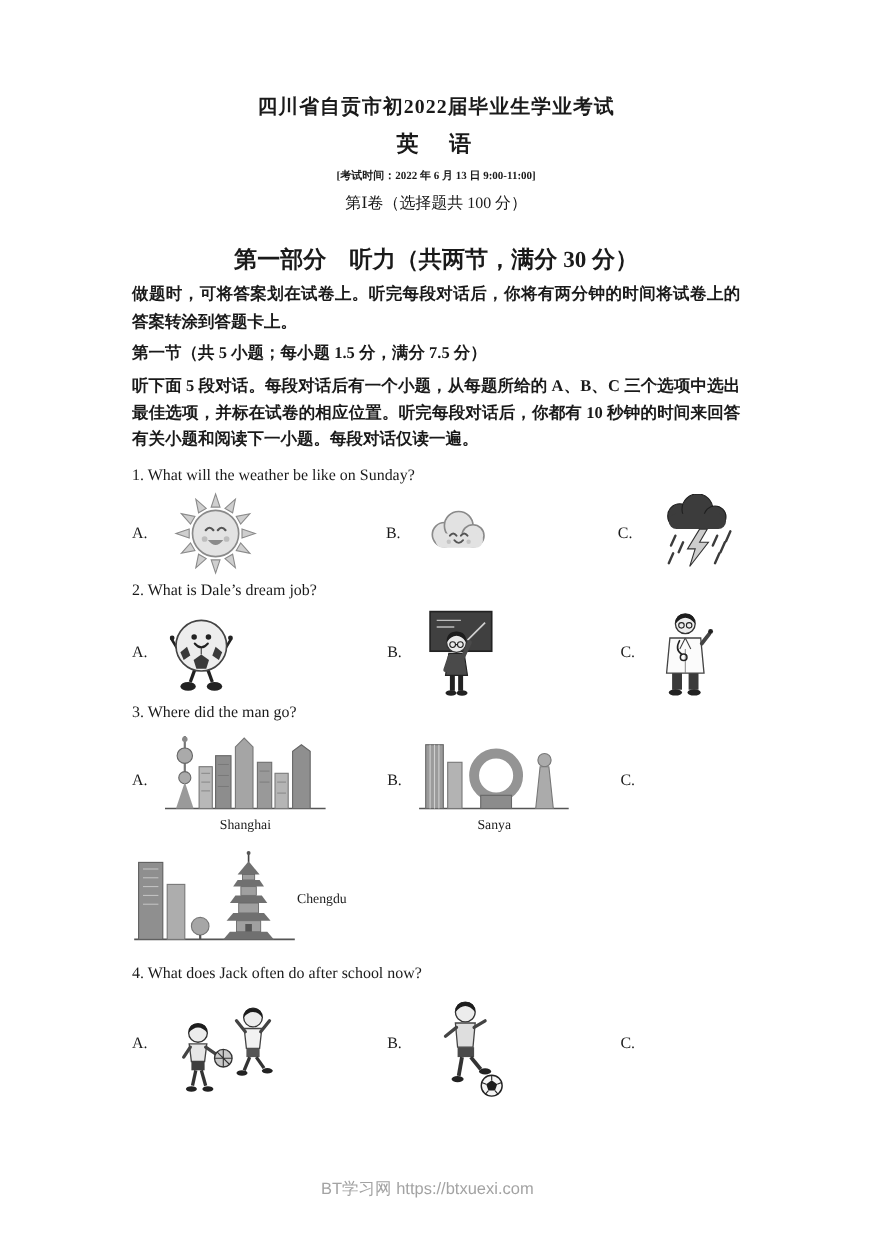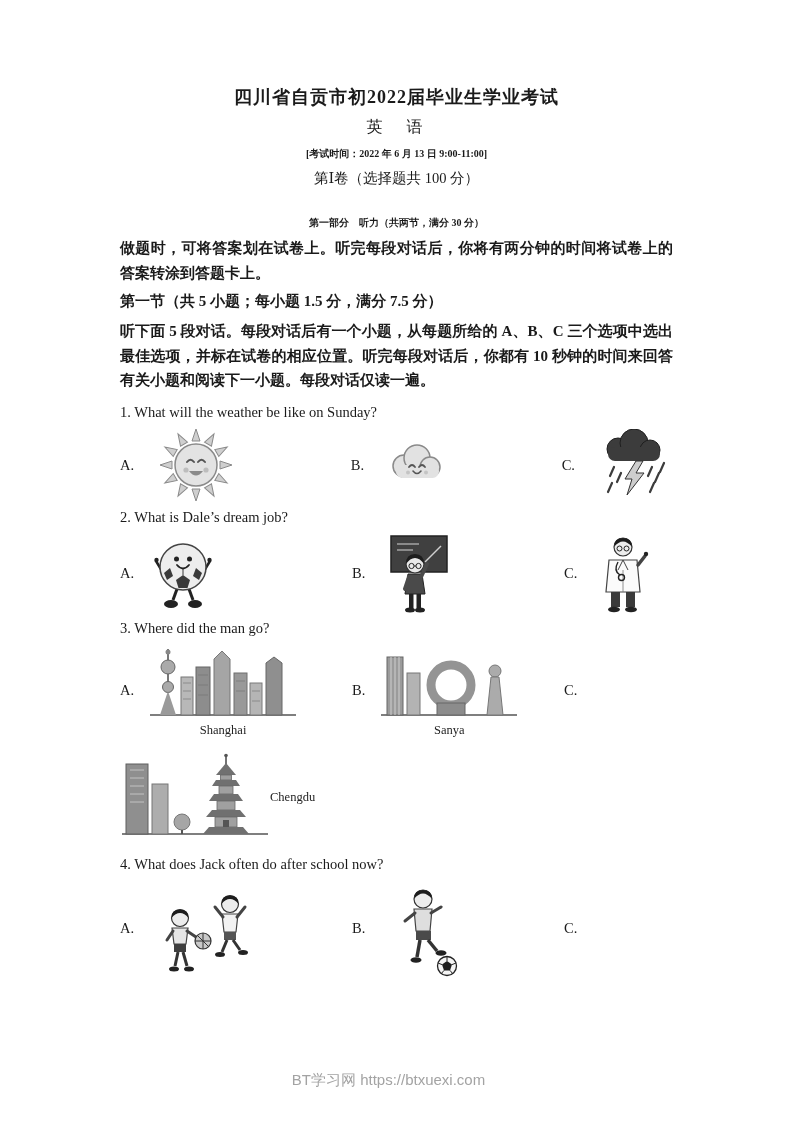--- a/index.html
+++ b/index.html
@@ -8,24 +8,24 @@
     width: 793px; height: 1122px;
     background: #ffffff;
     color: #1a1a1a;
     font-family: "Liberation Serif", "DejaVu Serif", serif;
     position: relative;
     overflow: hidden;
   }
   .page { position: absolute; inset: 0; padding: 86px 120px 0 120px; }
   .center { text-align: center; }
   .doc-title { font-size: 18px; font-weight: bold; letter-spacing: 1px; line-height: 1.3; }
-  .doc-subject { font-size: 16px; font-weight: normal; margin-top: 8px; letter-spacing: 4px; }
+  .doc-subject { font-size: 20px; font-weight: bold; margin-top: 8px; letter-spacing: 4px; }
   .exam-time { font-size: 10px; font-weight: bold; margin-top: 9px; }
   .volume { font-size: 14.5px; font-weight: normal; margin-top: 8px; }
-  .part-title { font-size: 10px; font-weight: bold; text-align: center; margin-top: 28px; }
+  .part-title { font-size: 21px; font-weight: bold; text-align: center; margin-top: 28px; }
   .para { font-size: 15px; font-weight: bold; line-height: 1.62; margin-top: 6px; text-align: justify; }
   .section-head { margin-top: 4px; }
   .q-text { font-size: 14.5px; margin-top: 6px; }
   .q-text.first { margin-top: 12px; }
   .opt-row { display: flex; align-items: center; margin-top: 6px; }
   .opt { display: flex; align-items: center; }
   .opt .art { margin-left: 20px; }
   .w1 { width: 232px; }
   .w2 { width: 212px; }
   .w3 { flex: 1; }

